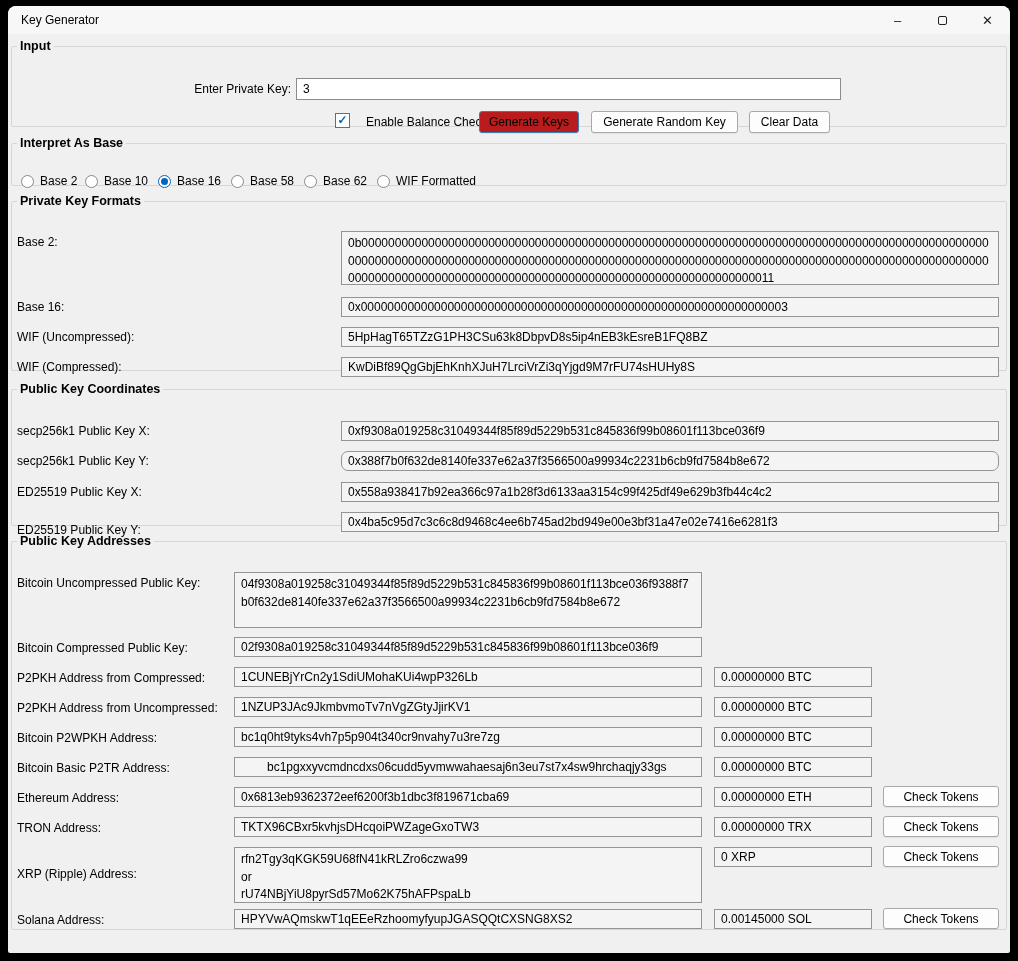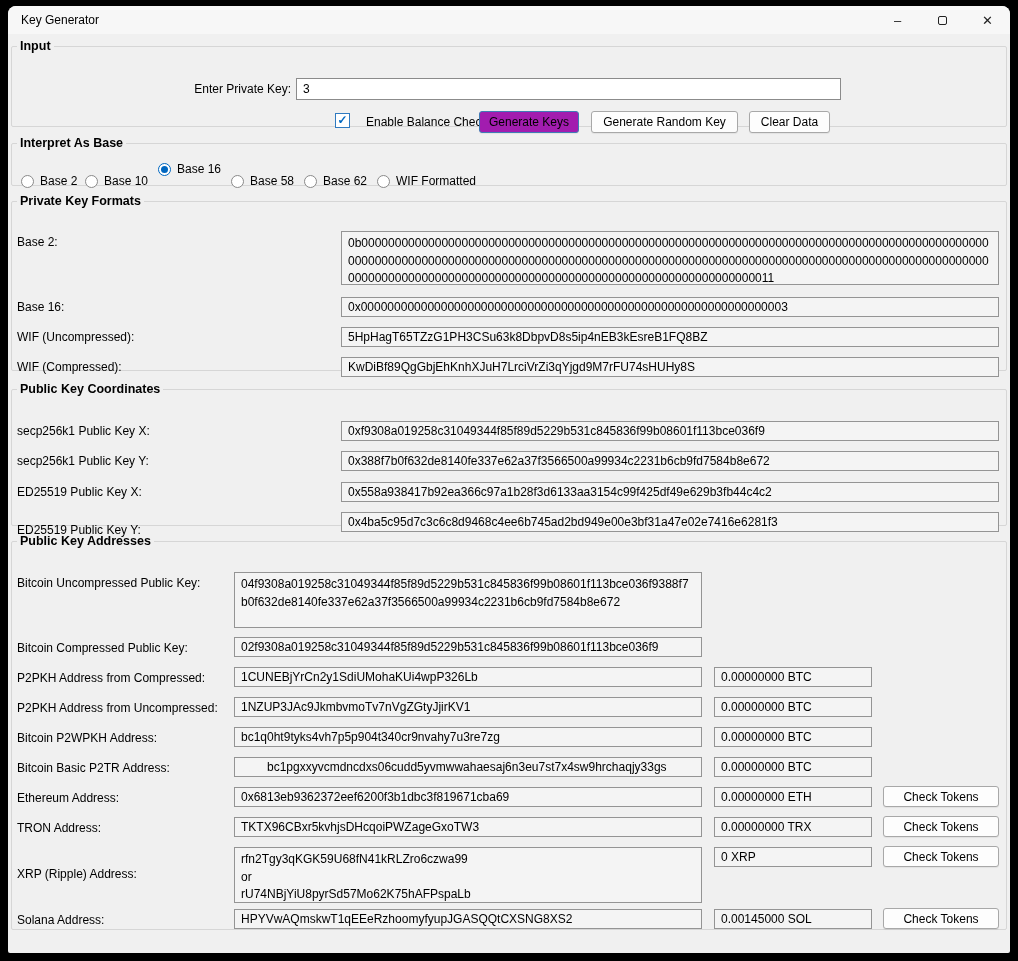--- a/index.html
+++ b/index.html
@@ -15,21 +15,21 @@
   fieldset{position:absolute;left:3px;width:996px;border:1px solid #d6d6d6;border-radius:2px;margin:0;padding:0;background:transparent;}
   legend{font-weight:700;font-size:12.5px;padding:0 3px;margin-left:5px;}
 
   .lbl{position:absolute;font-size:12px;white-space:nowrap;}
   .ro-field{position:absolute;background:#f4f4f4;border:1px solid #949494;font-size:12px;padding:2px 6px;line-height:15px;white-space:nowrap;overflow:hidden;}
   .ro-multi{white-space:normal;word-break:break-all;line-height:17.5px;padding:3px 6px;}
   .ro-pre{white-space:pre-line;word-break:break-all;line-height:17.5px;padding:3px 6px;}
   .edit-field{position:absolute;background:#fff;border:1px solid #8b8b8b;font-size:12px;padding:2px 6px;font-family:"Liberation Sans",sans-serif;outline:none;}
 
   .btn{position:absolute;background:#fdfdfd;border:1px solid #a8a8a8;border-radius:3px;font-size:12px;display:flex;align-items:center;justify-content:center;cursor:default;box-shadow:0 1px 1px rgba(0,0,0,0.06);}
-  .btn.primary{background:#a21caf;border-color:#3f7cb5;}
+  .btn.primary{background:#b91c1c;border-color:#3f7cb5;}
 
   .radio-item{position:absolute;display:flex;align-items:center;gap:6px;font-size:12px;}
   .radio{width:13px;height:13px;border-radius:50%;border:1px solid #8a8a8a;background:#fff;position:relative;flex:none;}
   .radio.checked{border-color:#0067c0;}
   .radio.checked::after{content:"";position:absolute;inset:2px;border-radius:50%;background:#0067c0;}
 
   .checkbox{position:absolute;width:15px;height:15px;border:1px solid #2f7ac0;background:#fff;color:#0067c0;font-size:12px;line-height:13px;text-align:center;font-weight:700;}
 </style>
 </head>
 <body>
@@ -66,21 +66,21 @@
     <fieldset style="top:130px;height:50px;">
       <legend>Interpret As Base</legend>
       <div class="radio-item" style="left:9px;top:24px;">
         <span class="radio"></span>
         <span>Base 2</span>
       </div>
       <div class="radio-item" style="left:73px;top:24px;">
         <span class="radio"></span>
         <span>Base 10</span>
       </div>
-      <div class="radio-item" style="left:146px;top:12px;">
+      <div class="radio-item" style="left:146px;top:24px;">
         <span class="radio checked"></span>
         <span>Base 16</span>
       </div>
       <div class="radio-item" style="left:219px;top:24px;">
         <span class="radio"></span>
         <span>Base 58</span>
       </div>
       <div class="radio-item" style="left:292px;top:24px;">
         <span class="radio"></span>
         <span>Base 62</span>
@@ -101,21 +101,21 @@
       <div class="ro-field" style="left:329px;top:119px;width:658px;height:20px;">5HpHagT65TZzG1PH3CSu63k8DbpvD8s5ip4nEB3kEsreB1FQ8BZ</div>
       <div class="lbl" style="left:5px;top:152px;">WIF (Compressed):</div>
       <div class="ro-field" style="left:329px;top:149px;width:658px;height:20px;">KwDiBf89QgGbjEhKnhXJuH7LrciVrZi3qYjgd9M7rFU74sHUHy8S</div>
     </fieldset>
 
     <fieldset style="top:376px;height:144px;">
       <legend>Public Key Coordinates</legend>
       <div class="lbl" style="left:5px;top:28px;">secp256k1 Public Key X:</div>
       <div class="ro-field" style="left:329px;top:25px;width:658px;height:20px;">0xf9308a019258c31049344f85f89d5229b531c845836f99b08601f113bce036f9</div>
       <div class="lbl" style="left:5px;top:58px;">secp256k1 Public Key Y:</div>
-      <div class="ro-field" style="left:329px;top:55px;width:658px;height:20px;">0x388f7b0f632de8140fe337e62a37f3566500a99934c2231b6cb9fd7584b8e672</div>
+      <div class="ro-field" style="left:329px;top:55px;width:658px;height:20px;border-radius:7px;">0x388f7b0f632de8140fe337e62a37f3566500a99934c2231b6cb9fd7584b8e672</div>
       <div class="lbl" style="left:5px;top:89px;">ED25519 Public Key X:</div>
       <div class="ro-field" style="left:329px;top:86px;width:658px;height:20px;">0x558a938417b92ea366c97a1b28f3d6133aa3154c99f425df49e629b3fb44c4c2</div>
       <div class="lbl" style="left:5px;top:127px;">ED25519 Public Key Y:</div>
       <div class="ro-field" style="left:329px;top:116px;width:658px;height:20px;">0x4ba5c95d7c3c6c8d9468c4ee6b745ad2bd949e00e3bf31a47e02e7416e6281f3</div>
     </fieldset>
 
     <fieldset style="top:528px;height:396px;">
       <legend>Public Key Addresses</legend>
 
       <div class="lbl" style="left:5px;top:28px;">Bitcoin Uncompressed Public Key:</div>

